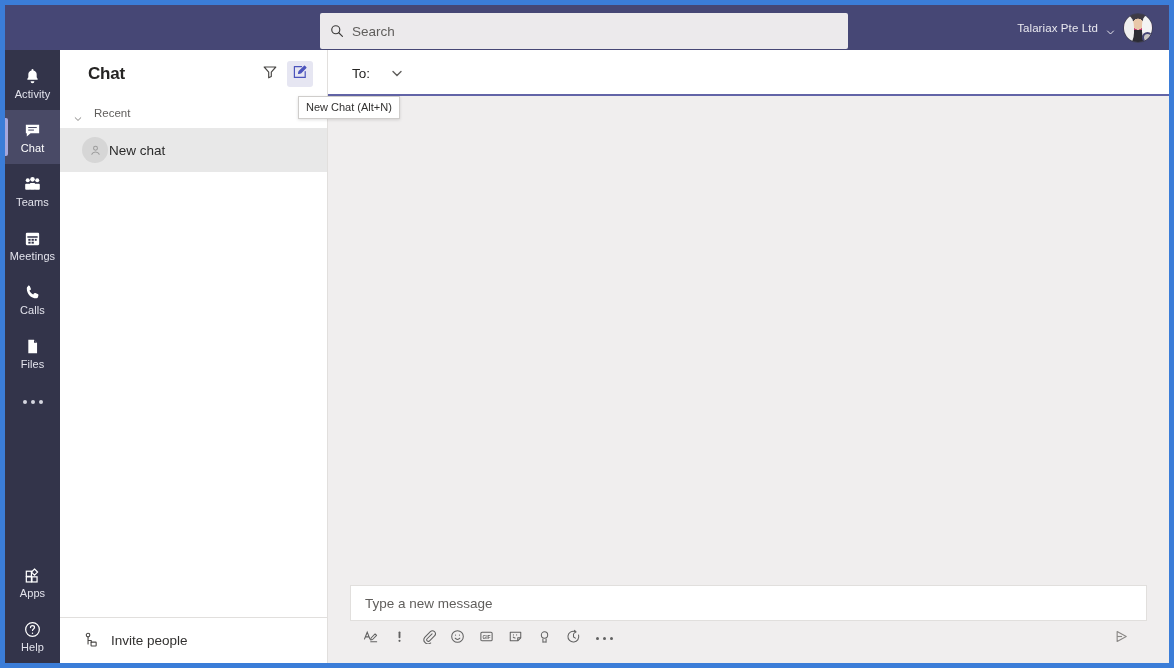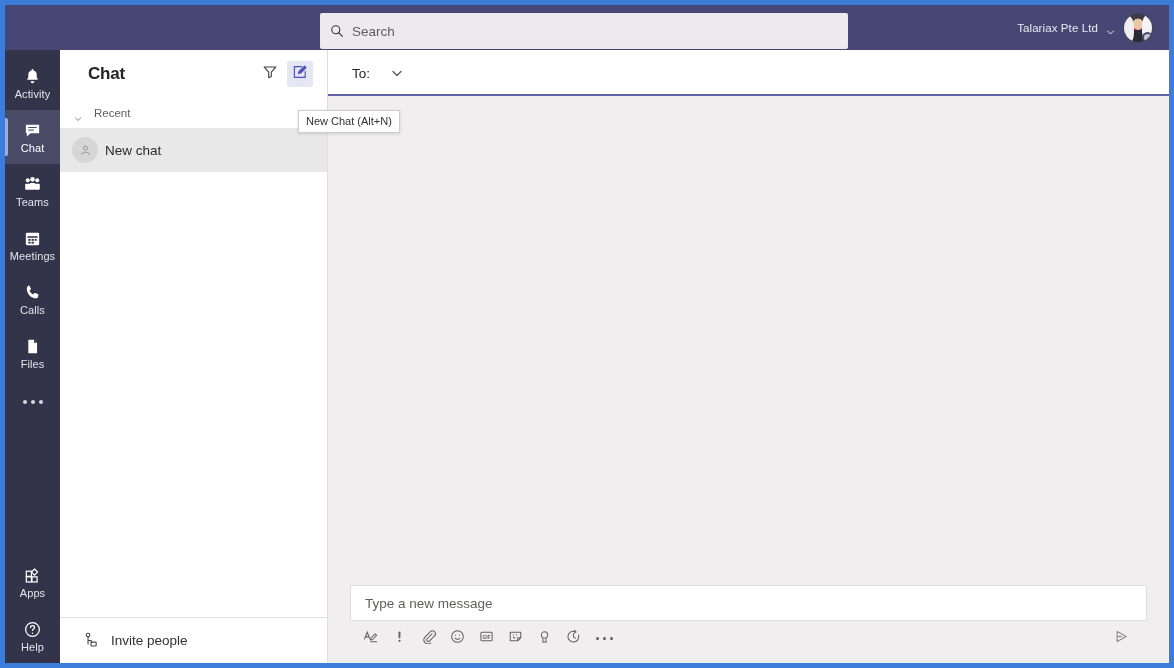--- a/index.html
+++ b/index.html
@@ -126,21 +126,21 @@
 
   .section-row {
     height: 30px; display:flex; align-items:center;
     padding-left: 14px; gap: 12px; cursor: pointer;
   }
   .section-chev { width: 8px; height: 8px; }
   .section-label { font-size: 11.5px; color: #605e5c; }
 
   .chat-item {
     height: 44px; display:flex; align-items:center;
-    padding-left: 12px; gap: 7px; cursor: pointer;
+    padding-left: 22px; gap: 1px; cursor: pointer;
     background: #e8e8e8;
     position: relative;
   }
   .chat-avatar {
     width: 26px; height: 26px; border-radius: 50%;
     background: #d6d6d6;
     display:flex; align-items:center; justify-content:center;
     flex: 0 0 26px;
   }
   .chat-avatar svg { width: 13px; height: 13px; }
@@ -152,21 +152,21 @@
     border-top: 1px solid #e1dfdd;
     display:flex; align-items:center;
     padding-left: 22px; gap: 12px; cursor: pointer;
   }
   .invite-ico { width: 17px; height: 17px; }
   .invite-label { font-size: 13.5px; color: #323130; }
 
   
   .tooltip {
     position: absolute;
-    left: 238px; top: 60px;
+    left: 238px; top: 46px;
     background: #ffffff;
     border: 1px solid #cfcdcb;
     box-shadow: 0 1px 3px rgba(0,0,0,.13);
     padding: 4px 7px 5px 7px;
     font-size: 11px; color: #323130;
     white-space: nowrap;
     z-index: 40;
   }
 
   

